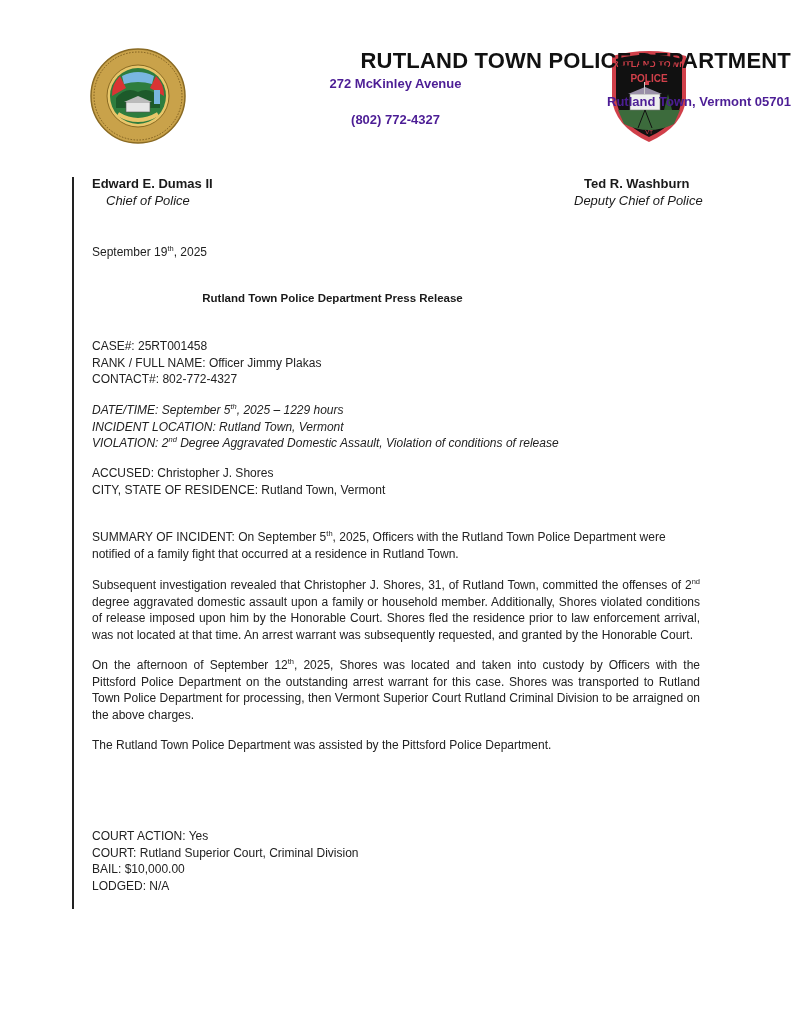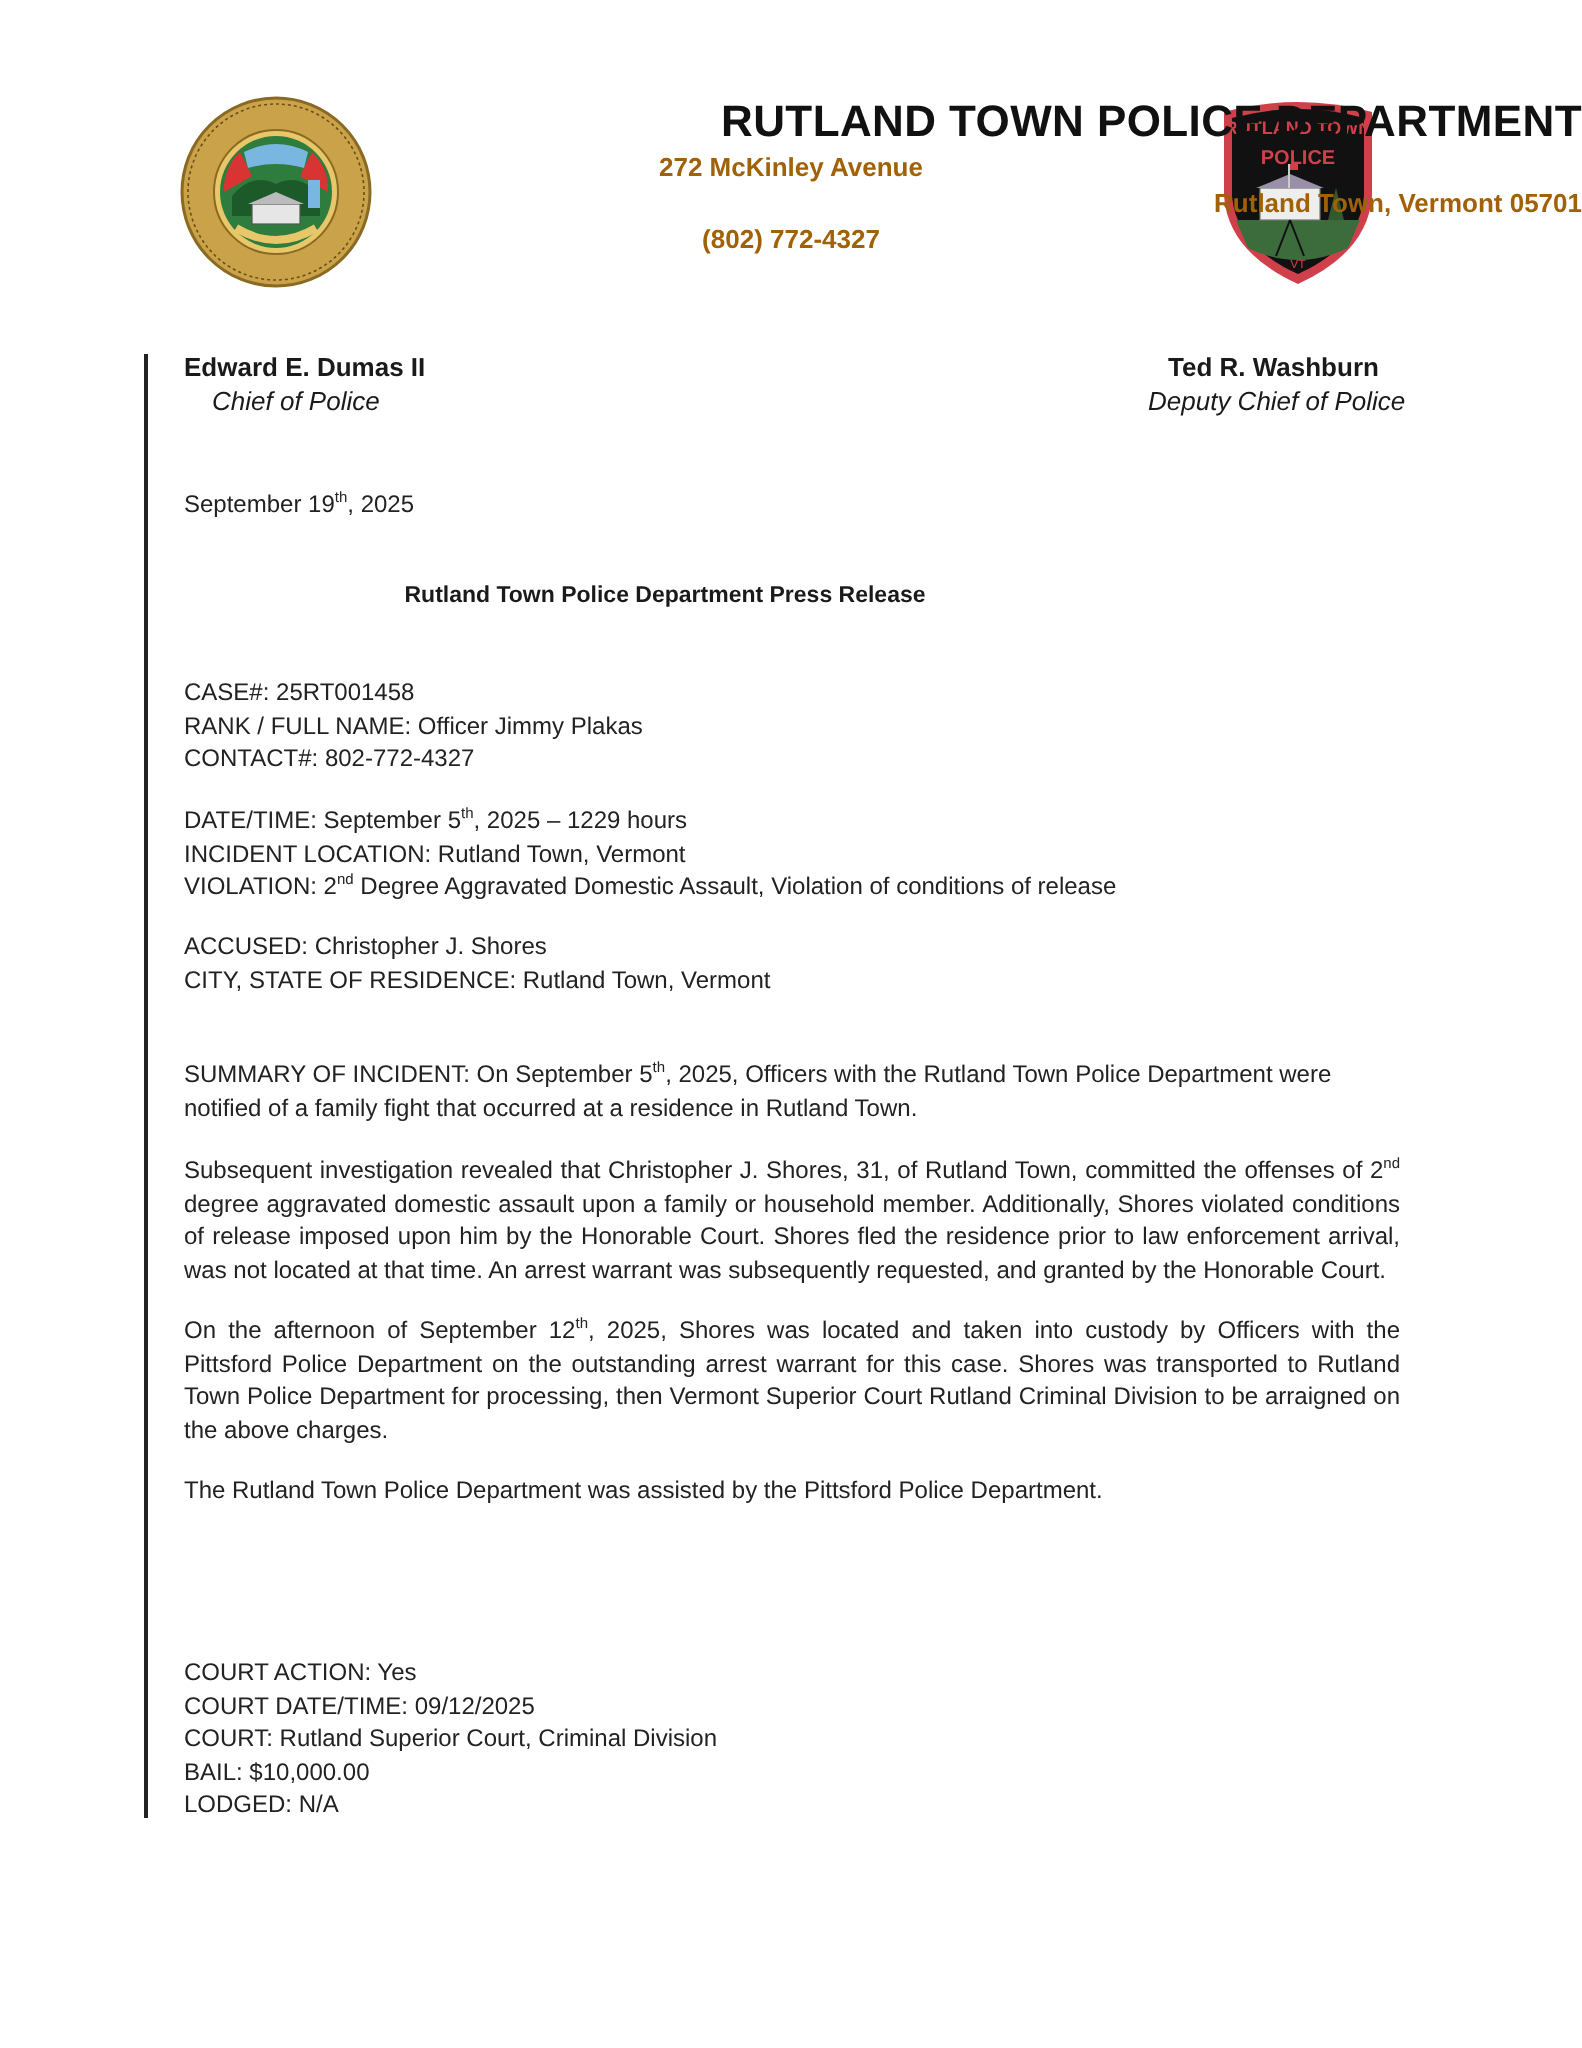--- a/index.html
+++ b/index.html
@@ -2,35 +2,35 @@
 <html><head>
   <meta charset="utf-8">
   <style>
     html, body { margin: 0; padding: 0; background: #ffffff; }
     body { width: 791px; height: 1024px; position: relative; overflow: hidden;
            font-family: "Liberation Sans", sans-serif; color: #1a1a1a; }
     .abs { position: absolute; }
     .seal { left: 90px; top: 48px; width: 96px; height: 96px; }
     .patch { left: 608px; top: 48px; width: 82px; height: 96px; }
     .dept-title { left: 0; width: 791px; top: 48px; text-align: right; font-weight: bold; font-size: 22px; letter-spacing: 0.2px; color: #111; }
-    .addr { left: 0; width: 791px; text-align: center; font-weight: bold; font-size: 13px; color: #a16207; }
+    .addr { left: 0; width: 791px; text-align: center; font-weight: bold; font-size: 13px; color: #4c1d95; }
     .addr1 { top: 76px; }
     .addr2 { top: 94px; text-align: right; }
     .addr3 { top: 112px; }
     .vline { left: 72px; top: 177px; width: 2px; height: 732px; background: #222; }
     .chief-name { left: 92px; top: 176px; font-weight: bold; font-size: 13px; }
     .chief-title { left: 106px; top: 193px; font-style: italic; font-size: 13px; }
     .deputy-name { left: 584px; top: 176px; font-weight: bold; font-size: 13px; }
     .deputy-title { left: 574px; top: 193px; font-style: italic; font-size: 13px; }
     .text { font-size: 12px; line-height: 16.5px; color: #222; }
     .date { left: 92px; top: 244px; }
     .heading { left: 0; width: 665px; top: 292px; text-align: center; font-weight: bold; font-size: 11.5px; }
     .block { left: 92px; width: 608px; }
     .b-case { top: 338px; }
-    .b-date { top: 402px; }
+    .b-date { top: 402px; font-style: italic; }
     .b-acc { top: 465px; }
     .b-sum { top: 529px; }
     .b-inv { top: 577px; text-align: justify; }
     .b-aft { top: 657px; text-align: justify; }
     .b-assist { top: 737px; }
     .b-court { top: 828px; }
     sup { font-size: 7.5px; line-height: 0; vertical-align: super; }
     .line { display: block; white-space: nowrap; }
   </style>
 </head>
@@ -106,17 +106,16 @@
 <div class="abs text block b-sum"><span>SUMMARY OF INCIDENT: On September 5</span><sup>th</sup><span>, 2025, Officers with the Rutland Town Police Department were notified of a family fight that occurred at a residence in Rutland Town.</span></div>
 
 <div class="abs text block b-inv"><span>Subsequent investigation revealed that Christopher J. Shores, 31, of Rutland Town, committed the offenses of 2</span><sup>nd</sup><span> degree aggravated domestic assault upon a family or household member. Additionally, Shores violated conditions of release imposed upon him by the Honorable Court. Shores fled the residence prior to law enforcement arrival, was not located at that time. An arrest warrant was subsequently requested, and granted by the Honorable Court.</span></div>
 
 <div class="abs text block b-aft"><span>On the afternoon of September 12</span><sup>th</sup><span>, 2025, Shores was located and taken into custody by Officers with the Pittsford Police Department on the outstanding arrest warrant for this case. Shores was transported to Rutland Town Police Department for processing, then Vermont Superior Court Rutland Criminal Division to be arraigned on the above charges.</span></div>
 
 <div class="abs text block b-assist">The Rutland Town Police Department was assisted by the Pittsford Police Department.</div>
 
 <div class="abs text block b-court">
   <span class="line">COURT ACTION: Yes</span>
-  <span class="line">COURT DATE/TIME: 09/12/2025</span>
   <span class="line">COURT: Rutland Superior Court, Criminal Division</span>
   <span class="line">BAIL: $10,000.00</span>
   <span class="line">LODGED: N/A</span>
 </div>
 
 </body></html>

